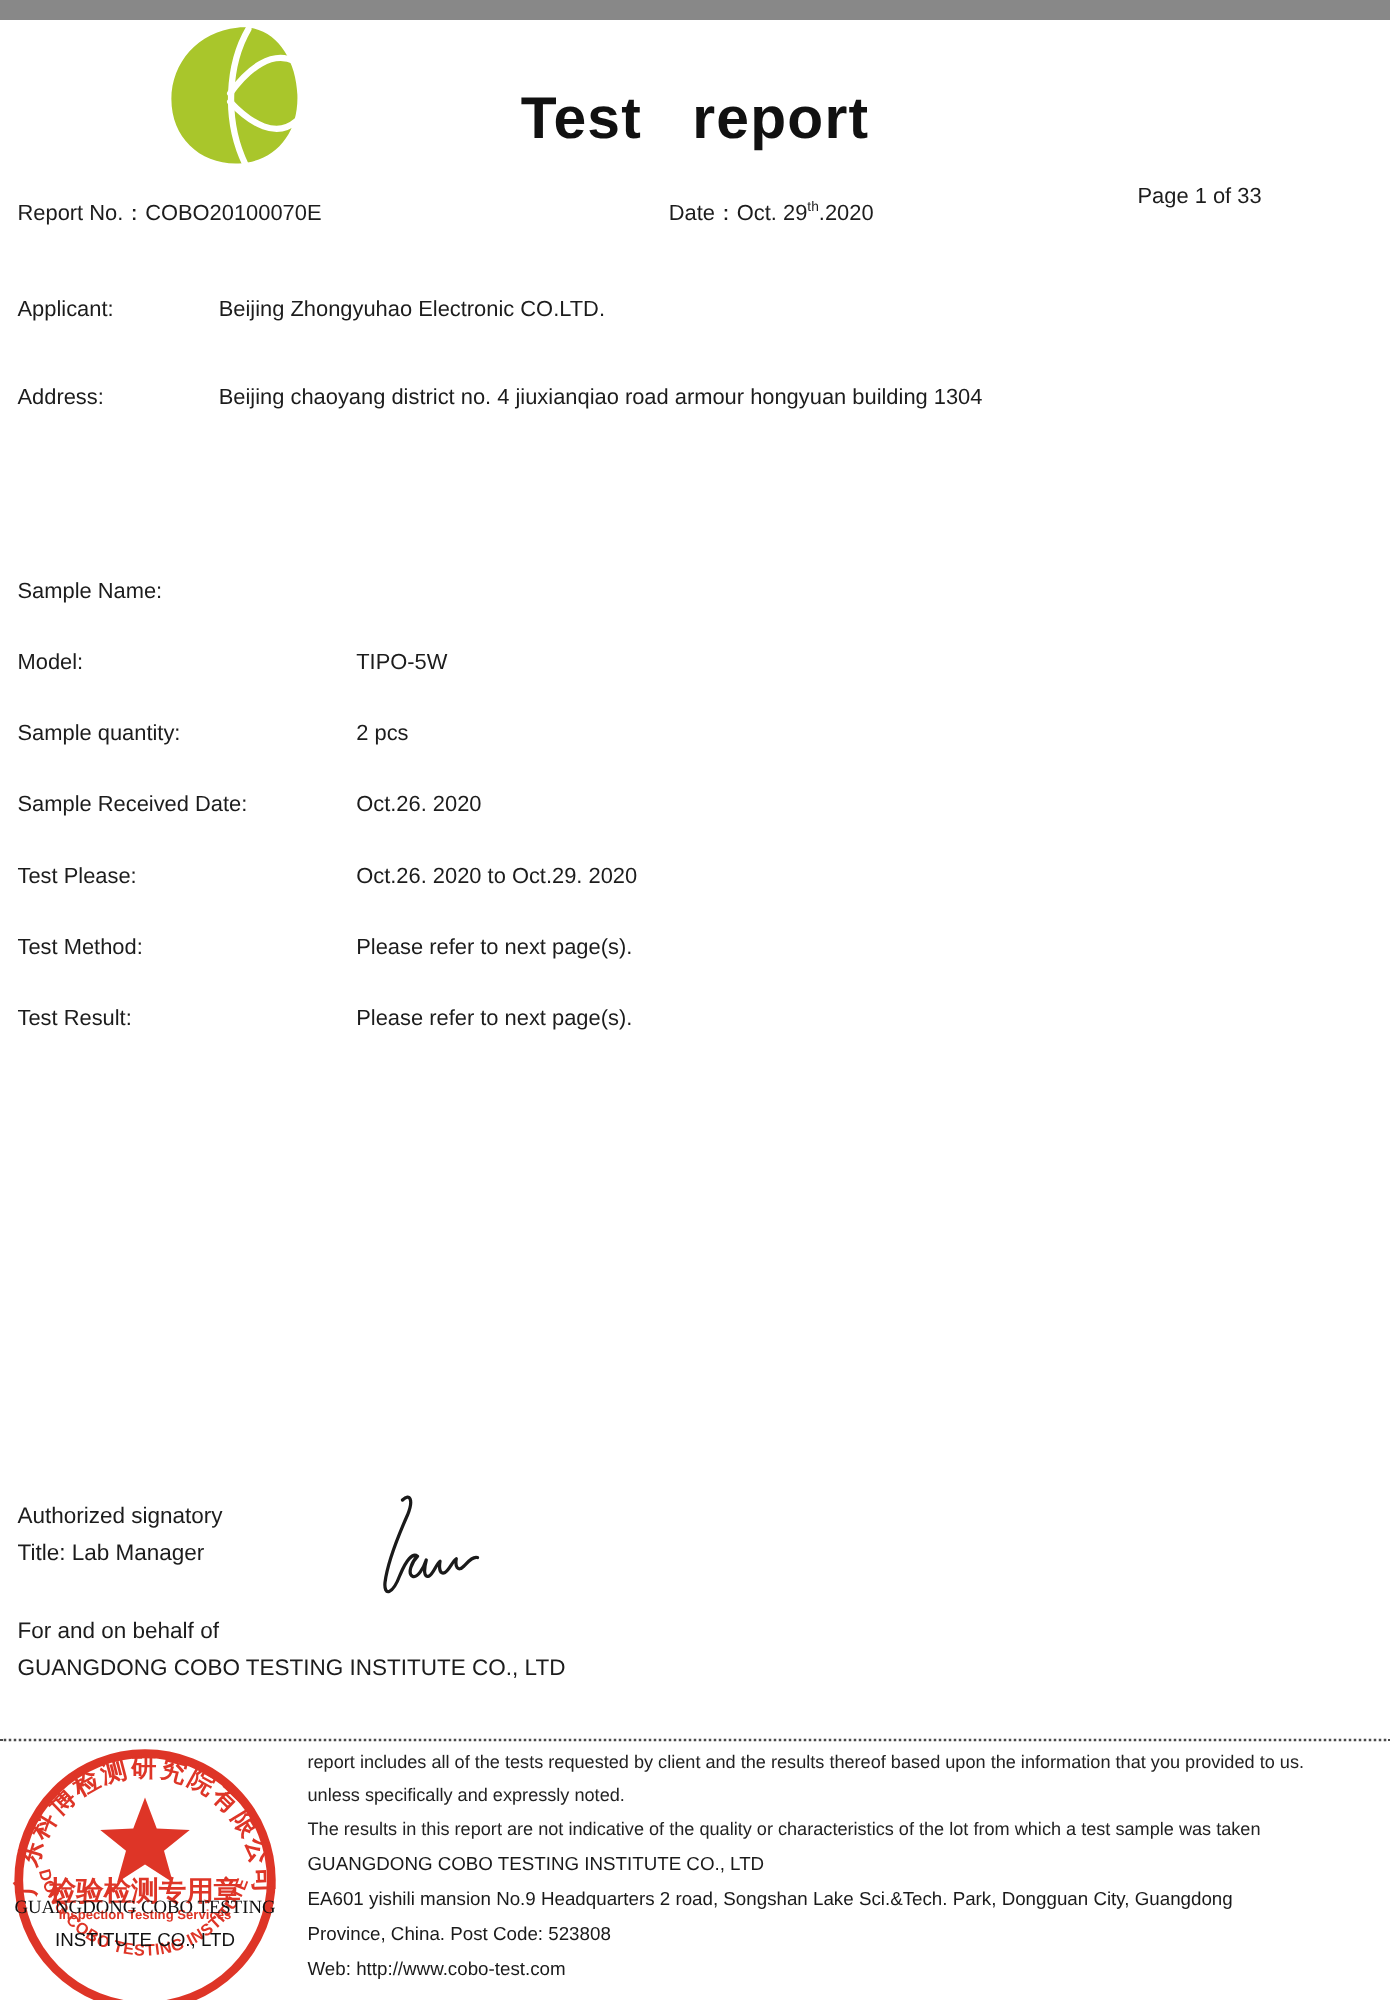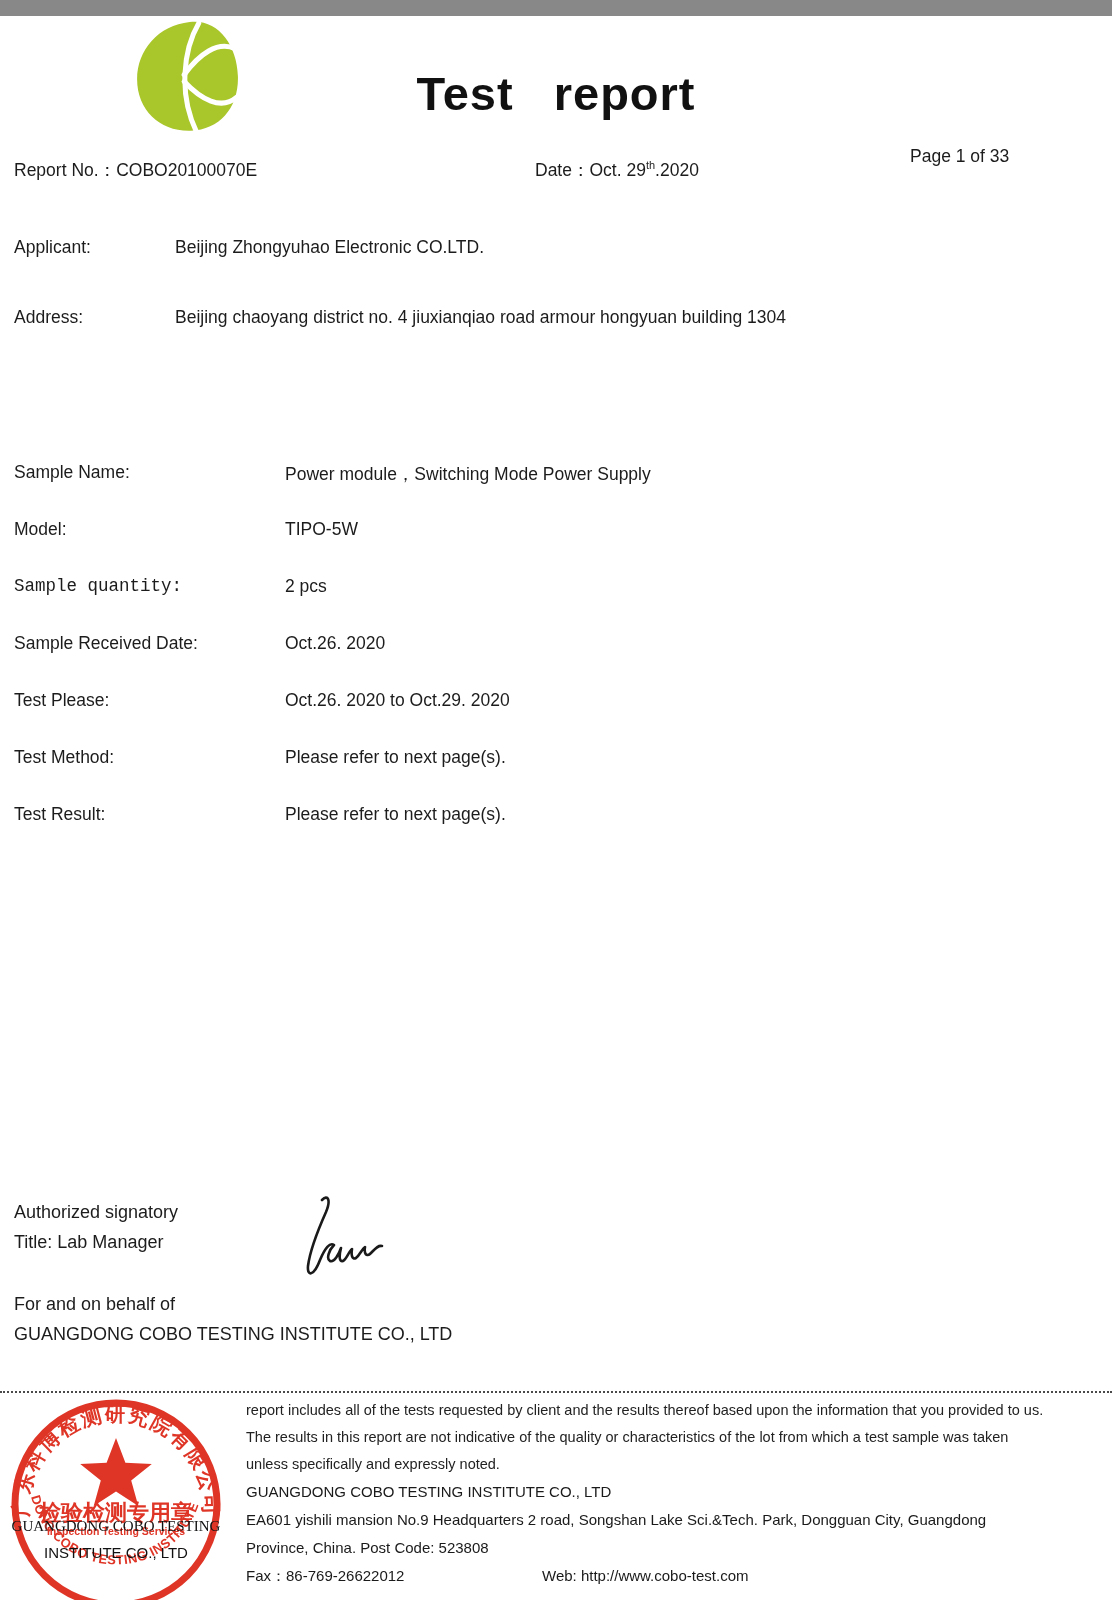--- a/index.html
+++ b/index.html
@@ -67,26 +67,25 @@
   </div>
   <div class="abs body-text" style="left:910px;top:130px;">Page 1 of 33</div>
 
   <div class="abs body-text lbl" style="top:221px;">Applicant:</div>
   <div class="abs body-text" style="left:175px;top:221px;">Beijing Zhongyuhao Electronic CO.LTD.</div>
   <div class="abs body-text lbl" style="top:291px;">Address:</div>
   <div class="abs body-text" style="left:175px;top:291px;">Beijing chaoyang district no. 4 jiuxianqiao road armour hongyuan building 1304</div>
 
 
   <div class="abs body-text lbl" style="top:446px;">Sample Name:</div>
-  <div class="abs body-text" style="left:285px;top:446px;">Power module，Switching Mode Power Supply</div>
 
   <div class="abs body-text lbl" style="top:503px;">Model:</div>
   <div class="abs body-text" style="left:285px;top:503px;">TIPO-5W</div>
 
-  <div class="abs body-text lbl" style="top:560px;font-family:Liberation Mono, monospace;">Sample quantity:</div>
+  <div class="abs body-text lbl" style="top:560px;">Sample quantity:</div>
   <div class="abs body-text" style="left:285px;top:560px;">2 pcs</div>
 
   <div class="abs body-text lbl" style="top:617px;">Sample Received Date:</div>
   <div class="abs body-text" style="left:285px;top:617px;">Oct.26. 2020</div>
 
   <div class="abs body-text lbl" style="top:674px;">Test Please:</div>
   <div class="abs body-text" style="left:285px;top:674px;">Oct.26. 2020 to Oct.29. 2020</div>
 
   <div class="abs body-text lbl" style="top:731px;">Test Method:</div>
   <div class="abs body-text" style="left:285px;top:731px;">Please refer to next page(s).</div>
@@ -119,24 +118,23 @@
     <text fill="#dd2b1c" font-size="13" font-weight="bold" letter-spacing="0.5">
       <textPath href="#arcBottom" startOffset="50%" text-anchor="middle">GUANGDONG COBO TESTING INSTITUTE CO.,LTD</textPath>
     </text>
   </svg>
 
   <div class="abs stamp-overlay" style="top:1502px;font-family:Liberation Serif, serif;">GUANGDONG COBO TESTING</div>
   <div class="abs stamp-overlay" style="top:1528px;">INSTITUTE CO., LTD</div>
 
   <div class="abs footer-col">
     <div class="fline">report includes all of the tests requested by client and the results thereof based upon the information that you provided to us.</div>
+    <div class="fline">unless specifically and expressly noted.</div>
     <div class="fline">The results in this report are not indicative of the quality or characteristics of the lot from which a test sample was taken</div>
-    <div class="fline">unless specifically and expressly noted.</div>
     <div class="cline">GUANGDONG COBO TESTING INSTITUTE CO., LTD</div>
     <div class="cline">EA601 yishili mansion No.9 Headquarters 2 road, Songshan Lake Sci.&amp;Tech. Park, Dongguan City, Guangdong</div>
     <div class="cline">Province, China. Post Code: 523808</div>
     <div class="cline telrow">
-      <span class="cell2"><span>Fax：</span><span>86-769-26622012</span></span>
       <span><span>Web:</span>&nbsp;<span>http://www.cobo-test.com</span></span>
     </div>
   </div>
 
 </div>
 
 </body></html>

